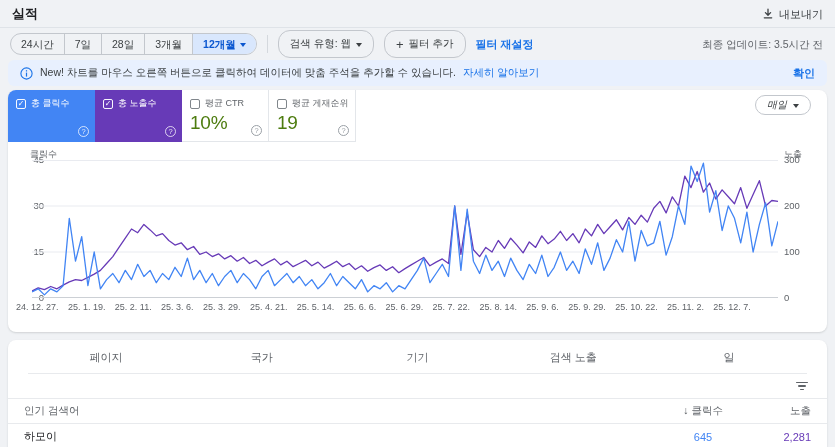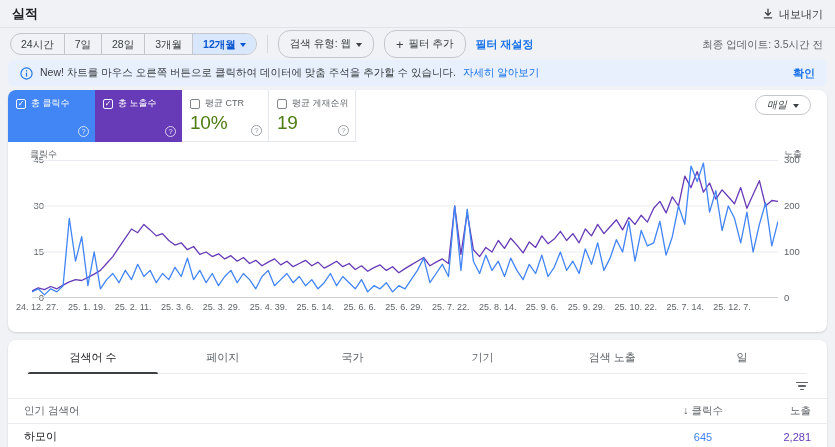--- a/index.html
+++ b/index.html
@@ -191,37 +191,36 @@
         <polyline points="0.0,131.1 6.2,127.9 12.4,129.7 18.7,126.5 24.9,128.8 31.1,125.1 37.3,121.9 43.5,119.6 49.7,120.5 55.9,117.3 62.2,114.1 68.4,110.4 74.6,103.5 80.8,96.6 87.0,87.4 93.3,78.2 99.5,69.0 105.7,72.7 111.9,64.4 118.1,69.9 124.3,75.9 130.5,73.6 136.8,80.5 143.0,85.1 149.2,82.8 155.4,89.7 161.6,86.5 167.8,94.3 174.1,92.0 180.3,96.6 186.5,93.8 192.7,98.9 198.9,95.7 205.2,101.2 211.4,97.5 217.6,103.5 223.8,100.3 230.0,105.8 236.2,102.1 242.5,98.9 248.7,104.9 254.9,101.2 261.1,106.7 267.3,103.5 273.5,100.3 279.8,105.8 286.0,102.1 292.2,108.1 298.4,104.9 304.6,101.2 310.8,106.7 317.1,103.5 323.3,109.5 329.5,105.8 335.7,111.3 341.9,107.6 348.1,104.9 354.3,110.4 360.6,106.7 366.8,112.7 373.0,108.6 379.2,104.9 385.4,101.2 391.7,97.5 397.9,105.8 404.1,102.1 410.3,98.9 416.5,103.5 422.7,46.0 428.9,94.3 435.2,52.9 441.4,89.7 447.6,96.6 453.8,87.4 460.0,92.0 466.3,80.5 472.5,88.3 478.7,78.2 484.9,85.1 491.1,92.9 497.3,81.9 503.6,87.4 509.8,75.9 516.0,83.7 522.2,79.1 528.4,71.3 534.6,80.5 540.9,73.6 547.1,82.8 553.3,69.0 559.5,75.9 565.7,64.4 571.9,73.6 578.1,66.7 584.4,59.8 590.6,69.9 596.8,57.5 603.0,64.4 609.2,55.2 615.4,62.1 621.7,48.3 627.9,41.4 634.1,52.9 640.3,36.8 646.5,46.0 652.8,16.1 659.0,27.6 665.2,11.5 671.4,32.2 677.6,23.0 683.8,39.1 690.1,29.9 696.3,36.8 702.5,43.7 708.7,27.6 714.9,48.3 721.1,34.5 727.4,20.7 733.6,46.0 739.8,40.5 746.0,41.4" fill="none" stroke="#673ab7" stroke-width="1.3" stroke-linejoin="round"></polyline>
         <polyline points="0.0,131.9 6.2,128.8 12.4,134.9 18.7,128.8 24.9,131.9 31.1,125.7 37.3,58.3 43.5,101.2 49.7,76.7 55.9,125.7 62.2,92.0 68.4,128.8 74.6,119.6 80.8,113.5 87.0,122.7 93.3,110.4 99.5,119.6 105.7,104.3 111.9,116.5 118.1,110.4 124.3,122.7 130.5,113.5 136.8,119.6 143.0,107.3 149.2,116.5 155.4,98.1 161.6,119.6 167.8,110.4 174.1,122.7 180.3,113.5 186.5,125.7 192.7,116.5 198.9,110.4 205.2,122.7 211.4,113.5 217.6,119.6 223.8,128.8 230.0,116.5 236.2,110.4 242.5,125.7 248.7,119.6 254.9,113.5 261.1,122.7 267.3,116.5 273.5,125.7 279.8,119.6 286.0,128.8 292.2,122.7 298.4,113.5 304.6,125.7 310.8,116.5 317.1,122.7 323.3,128.8 329.5,119.6 335.7,131.9 341.9,125.7 348.1,128.8 354.3,122.7 360.6,131.9 366.8,125.7 373.0,128.8 379.2,119.6 385.4,110.4 391.7,98.1 397.9,122.7 404.1,113.5 410.3,104.3 416.5,116.5 422.7,46.0 428.9,110.4 435.2,49.1 441.4,101.2 447.6,113.5 453.8,95.1 460.0,110.4 466.3,101.2 472.5,116.5 478.7,98.1 484.9,110.4 491.1,119.6 497.3,104.3 503.6,113.5 509.8,95.1 516.0,116.5 522.2,107.3 528.4,92.0 534.6,110.4 540.9,101.2 547.1,113.5 553.3,88.9 559.5,104.3 565.7,82.8 571.9,110.4 578.1,98.1 584.4,79.7 590.6,92.0 596.8,61.3 603.0,101.2 609.2,70.5 615.4,85.9 621.7,82.8 627.9,61.3 634.1,95.1 640.3,76.7 646.5,46.0 652.8,64.4 659.0,6.1 665.2,21.5 671.4,3.1 677.6,52.1 683.8,30.7 690.1,70.5 696.3,46.0 702.5,58.3 708.7,82.8 714.9,52.1 721.1,92.0 727.4,64.4 733.6,42.9 739.8,85.9 746.0,61.3" fill="none" stroke="#4285f4" stroke-width="1.3" stroke-linejoin="round"></polyline>
       </svg>
 
     <div class="xlabels" id="xlabels">
         <div class="xlabel">24. 12. 27.</div>
         <div class="xlabel">25. 1. 19.</div>
         <div class="xlabel">25. 2. 11.</div>
         <div class="xlabel">25. 3. 6.</div>
         <div class="xlabel">25. 3. 29.</div>
-        <div class="xlabel">25. 4. 39.</div>
+        <div class="xlabel">25. 4. 21.</div>
         <div class="xlabel">25. 5. 14.</div>
         <div class="xlabel">25. 6. 6.</div>
         <div class="xlabel">25. 6. 29.</div>
         <div class="xlabel">25. 7. 22.</div>
         <div class="xlabel">25. 8. 14.</div>
         <div class="xlabel">25. 9. 6.</div>
         <div class="xlabel">25. 9. 29.</div>
         <div class="xlabel">25. 10. 22.</div>
-        <div class="xlabel">25. 7. 14.</div>
+        <div class="xlabel">25. 11. 2.</div>
         <div class="xlabel">25. 12. 7.</div>
       </div>
   </div>
 
   <div class="table-card">
     <div class="tabs" id="tabs">
-        <div class="tab active">검색어 수</div>
         <div class="tab">페이지</div>
         <div class="tab">국가</div>
         <div class="tab">기기</div>
         <div class="tab">검색 노출</div>
         <div class="tab">일</div>
       </div>
     <div class="filter-row">
       <div class="funnel-icon">
         <span class="b1"></span>
           <span class="b2"></span>

